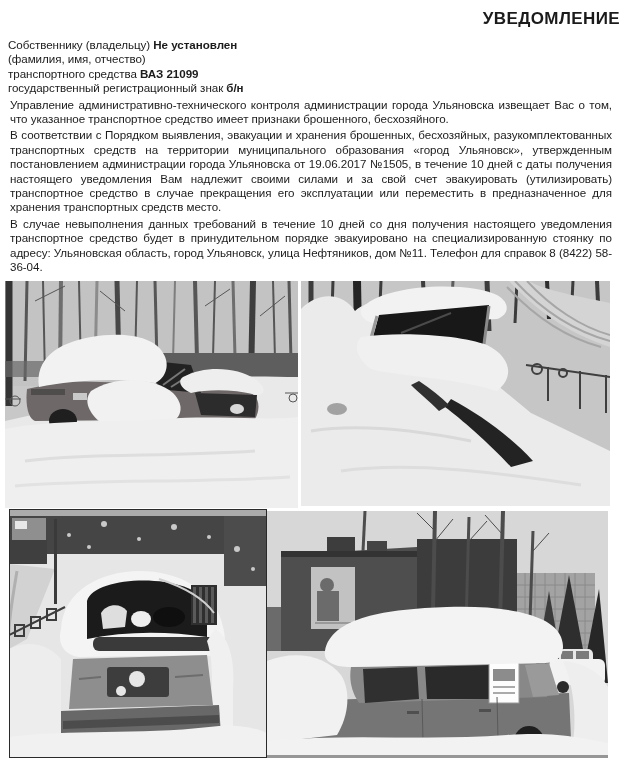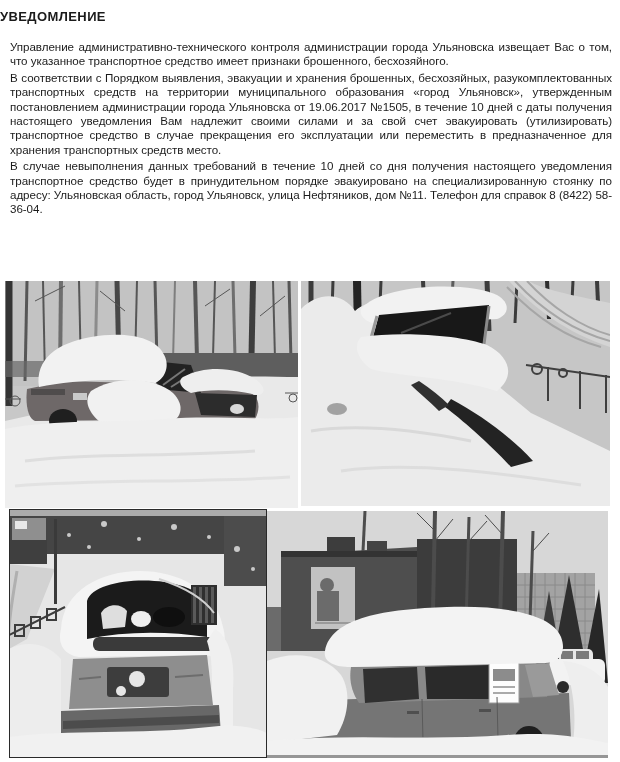--- a/index.html
+++ b/index.html
@@ -3,22 +3,22 @@
 <meta charset="utf-8">
 <style>
   * { margin:0; padding:0; box-sizing:border-box; }
   html,body { background:#ffffff; }
   body { width:620px; font-family:"Liberation Sans","DejaVu Sans",sans-serif; }
   .page{
     position:relative; width:620px; height:762px; background:#ffffff;
     color:#1b1b1b; overflow:hidden;
   }
   .title{
-    padding-top:9px; text-align:left;
-    font-size:13px; font-weight:bold; letter-spacing:.4px;
+    padding-top:9px; text-align:right;
+    font-size:17px; font-weight:bold; letter-spacing:.4px;
   }
   .text{
     position:absolute; left:8px; top:38px; width:606px;
     font-size:11.6px; line-height:14.4px; letter-spacing:-0.05px;
   }
   .text p{ margin:2px; }
   .just{ text-align:justify; }
   .recipient .line b{ font-weight:bold; }
   .photos{ position:absolute; left:0; top:281px; width:620px; height:477px; }
   .photo{ position:absolute; overflow:hidden; background:#cfcfcf; }
@@ -29,20 +29,26 @@
   #p4{ left:267px; top:230px; width:341px; height:247px; }
 </style>
 </head>
 <body>
 
 <div class="page">
 
   <h1 class="title">УВЕДОМЛЕНИЕ</h1>
 
   <div class="text">
+    <div class="recipient">
+      <div class="line"><span>Собственнику (владельцу)</span> <b>Не установлен</b></div>
+      <div class="line">(фамилия, имя, отчество)</div>
+      <div class="line"><span>транспортного средства</span> <b>ВАЗ 21099</b></div>
+      <div class="line"><span>государственный регистрационный знак</span> <b>б/н</b></div>
+    </div>
     <p class="just">Управление административно-технического контроля администрации города Ульяновска извещает Вас о том, что указанное транспортное средство имеет признаки брошенного, бесхозяйного.</p>
     <p class="just">В соответствии с Порядком выявления, эвакуации и хранения брошенных, бесхозяйных, разукомплекто­ванных транспортных средств на территории муниципального образования «город Ульяновск», утверж­денным постановлением администрации города Ульяновска от 19.06.2017 №1505, в течение 10 дней с даты получения настоящего уведомления Вам надлежит своими силами и за свой счет эвакуировать (утилизировать) транспортное средство в случае прекращения его эксплуатации или переместить в предназначенное для хранения транспортных средств место.</p>
     <p class="just">В случае невыполнения данных требований в течение 10 дней со дня получения настоящего уведом­ления транспортное средство будет в принудительном порядке эвакуировано на специализированную стоянку по адресу: Ульяновская область, город Ульяновск, улица Нефтяников, дом №11. Телефон для справок 8 (8422) 58-36-04.</p>
   </div>
 
   <div class="photos">
 
     <figure class="photo" id="p1" aria-label="Заснеженный автомобиль ВАЗ 21099 среди берёз, вид сбоку">
       <svg viewBox="0 0 293 227" preserveAspectRatio="none">
         <rect width="293" height="227" fill="#c8c8c8"></rect>

